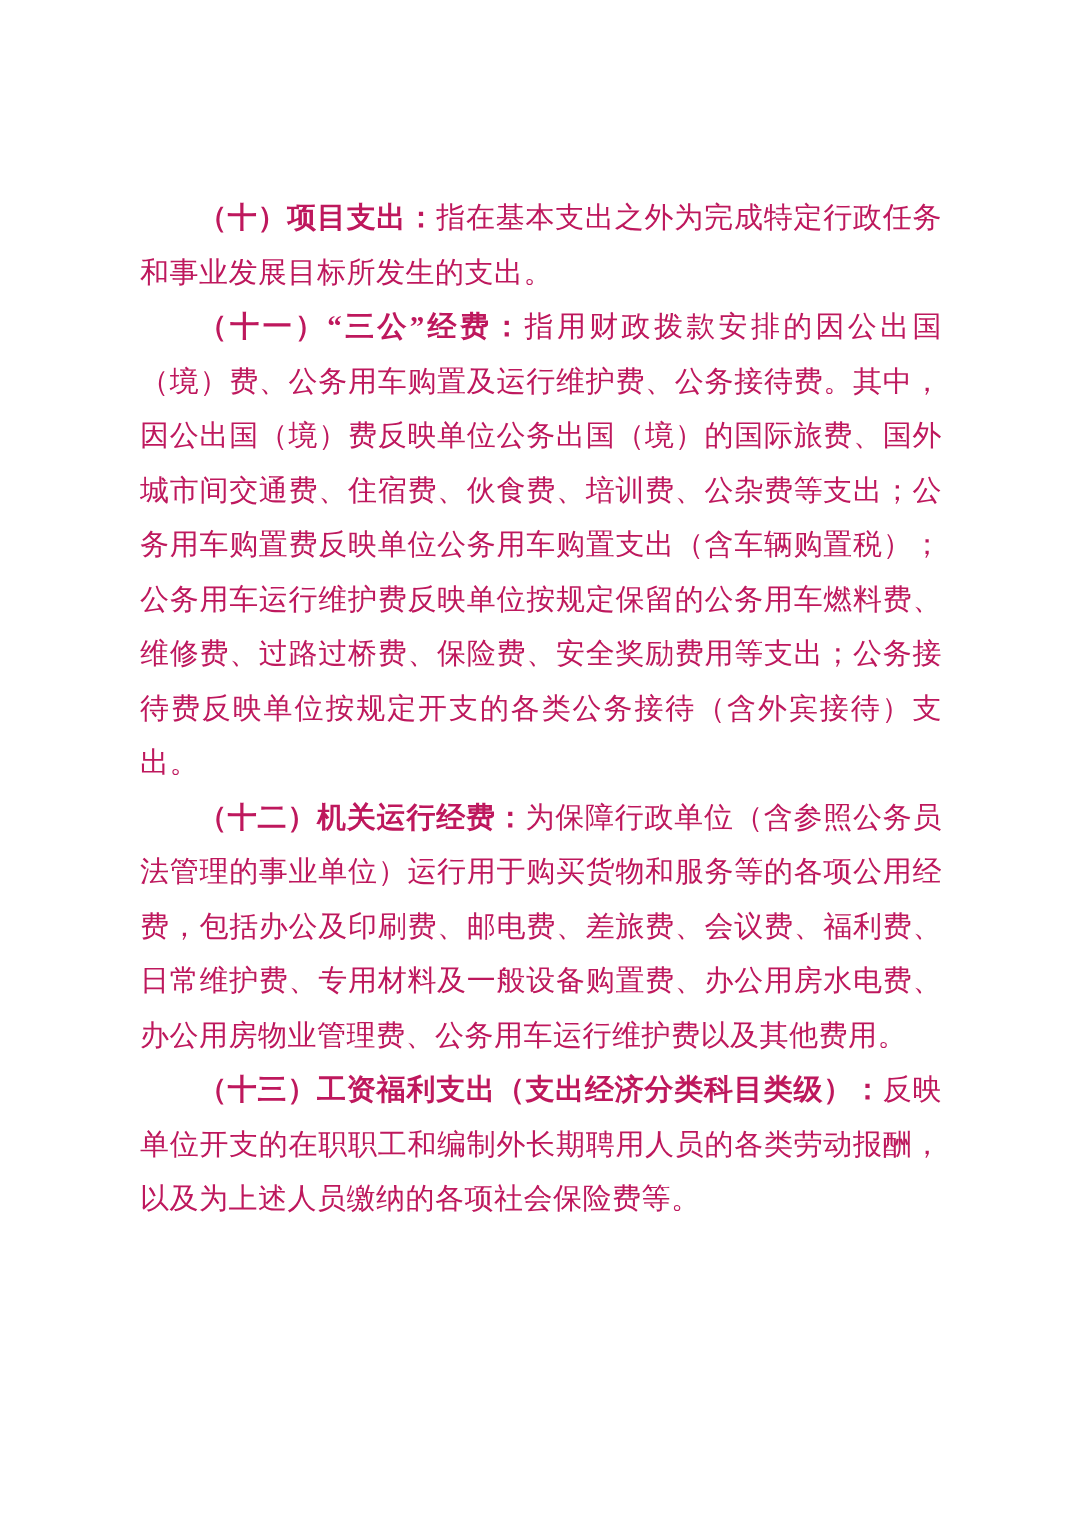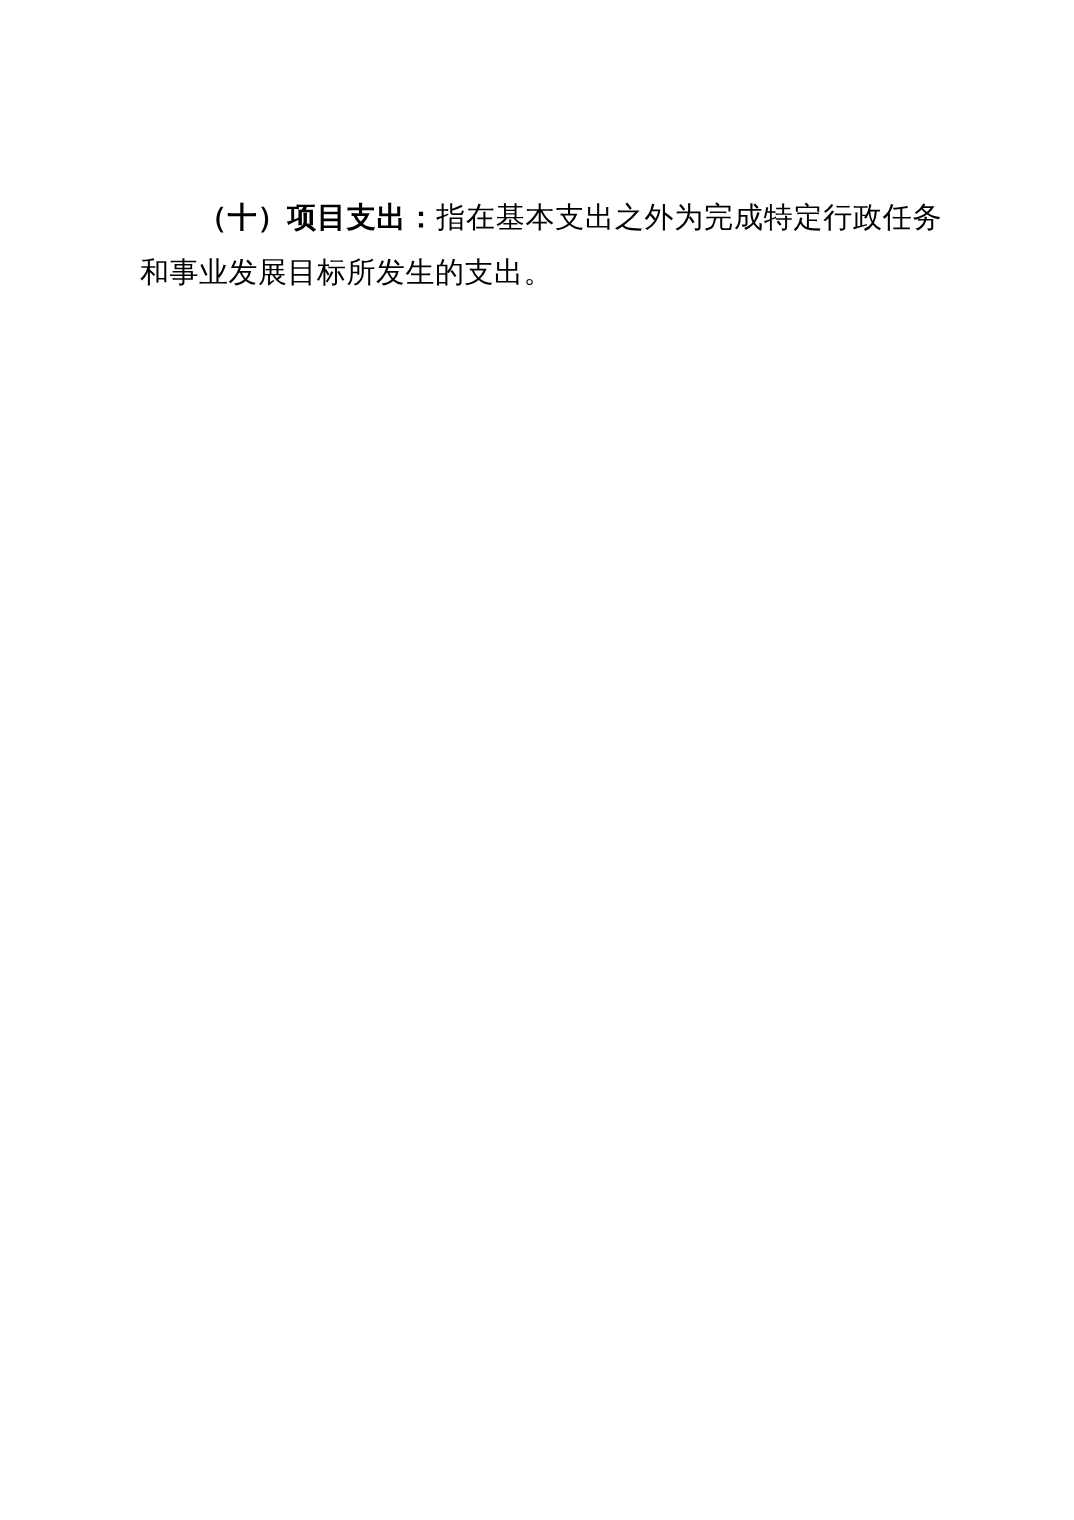--- a/index.html
+++ b/index.html
@@ -26,37 +26,40 @@
     position: absolute;
     left: 140px;
     top: 190px;
     width: 802px;
   }
   .para {
     margin: 0;
     padding: 0;
     font-size: 29px;
     line-height: 54.5px;
-    color: #000000;
+    color: #be185d;
     text-align: justify;
     text-justify: inter-ideograph;
     text-indent: 2em;
     letter-spacing: 0.5px;
     word-break: break-all;
   }
   .para .label {
     font-weight: bold;
   }
 </style>
 </head>
 <body>
 
 <div class="page">
   <div class="content">
 
     <p class="para"><span class="label">（十）项目支出：</span><span>指在基本支出之外为完成特定行政任务和事业发展目标所发生的支出。</span></p>
 
+    <p class="para"><span class="label">（十一）“三公”经费：</span><span>指用财政拨款安排的因公出国（境）费、公务用车购置及运行维护费、公务接待费。其中，因公出国（境）费反映单位公务出国（境）的国际旅费、国外城市间交通费、住宿费、伙食费、培训费、公杂费等支出；公务用车购置费反映单位公务用车购置支出（含车辆购置税）；公务用车运行维护费反映单位按规定保留的公务用车燃料费、维修费、过路过桥费、保险费、安全奖励费用等支出；公务接待费反映单位按规定开支的各类公务接待（含外宾接待）支出。</span></p>
 
+    <p class="para"><span class="label">（十二）机关运行经费：</span><span>为保障行政单位（含参照公务员法管理的事业单位）运行用于购买货物和服务等的各项公用经费，包括办公及印刷费、邮电费、差旅费、会议费、福利费、日常维护费、专用材料及一般设备购置费、办公用房水电费、办公用房物业管理费、公务用车运行维护费以及其他费用。</span></p>
 
+    <p class="para"><span class="label">（十三）工资福利支出（支出经济分类科目类级）：</span><span>反映单位开支的在职职工和编制外长期聘用人员的各类劳动报酬，以及为上述人员缴纳的各项社会保险费等。</span></p>
 
 
   </div>
 </div>
 
 </body></html>

